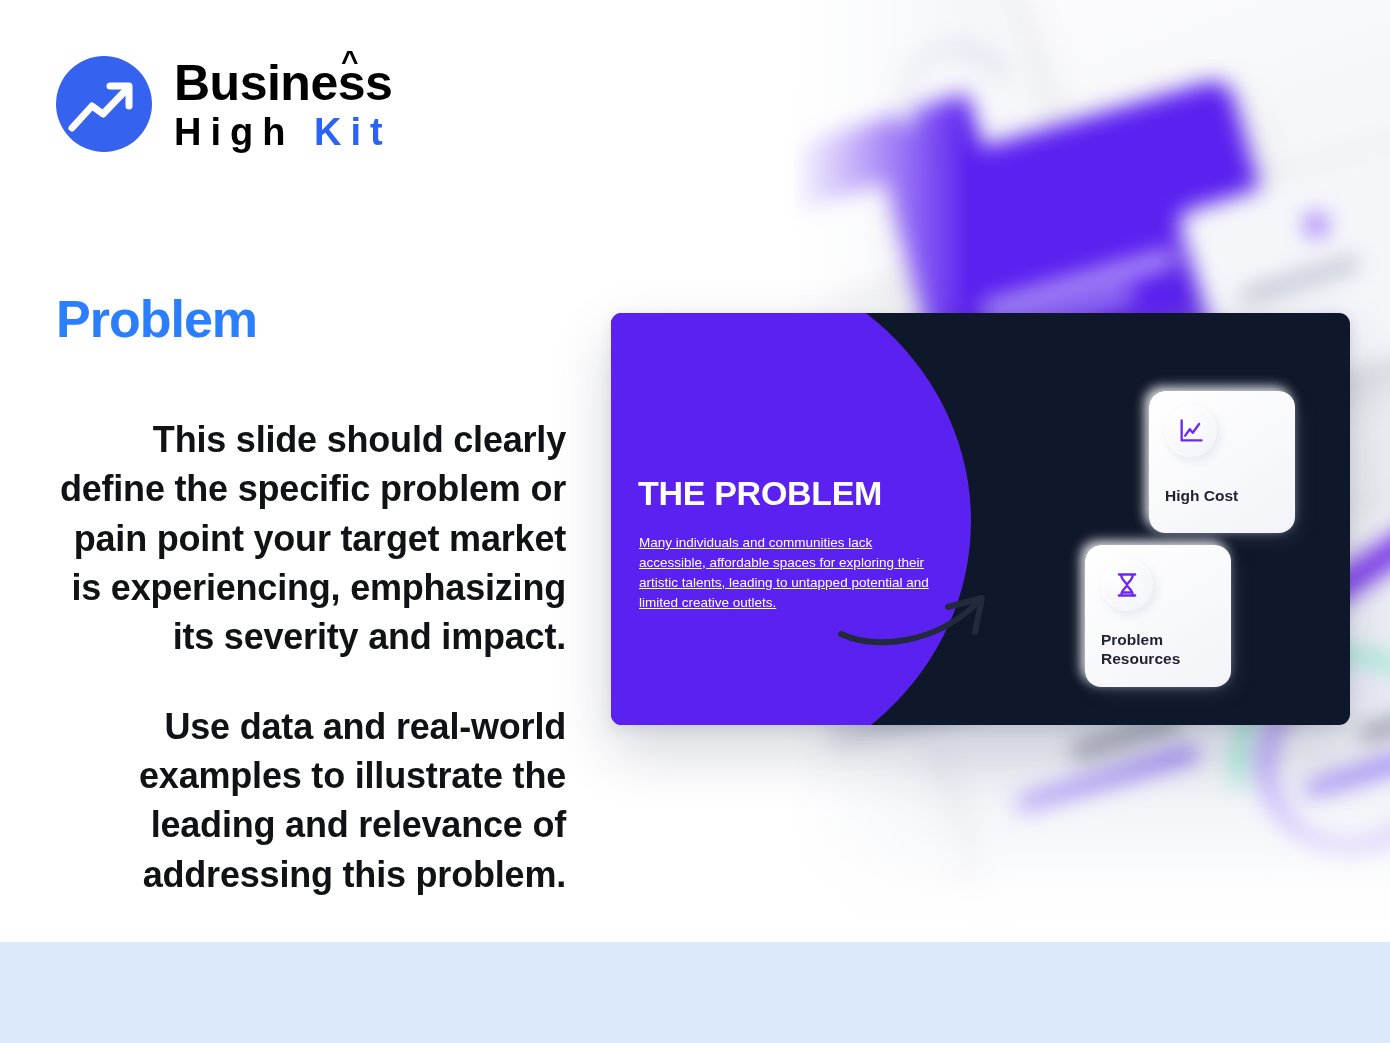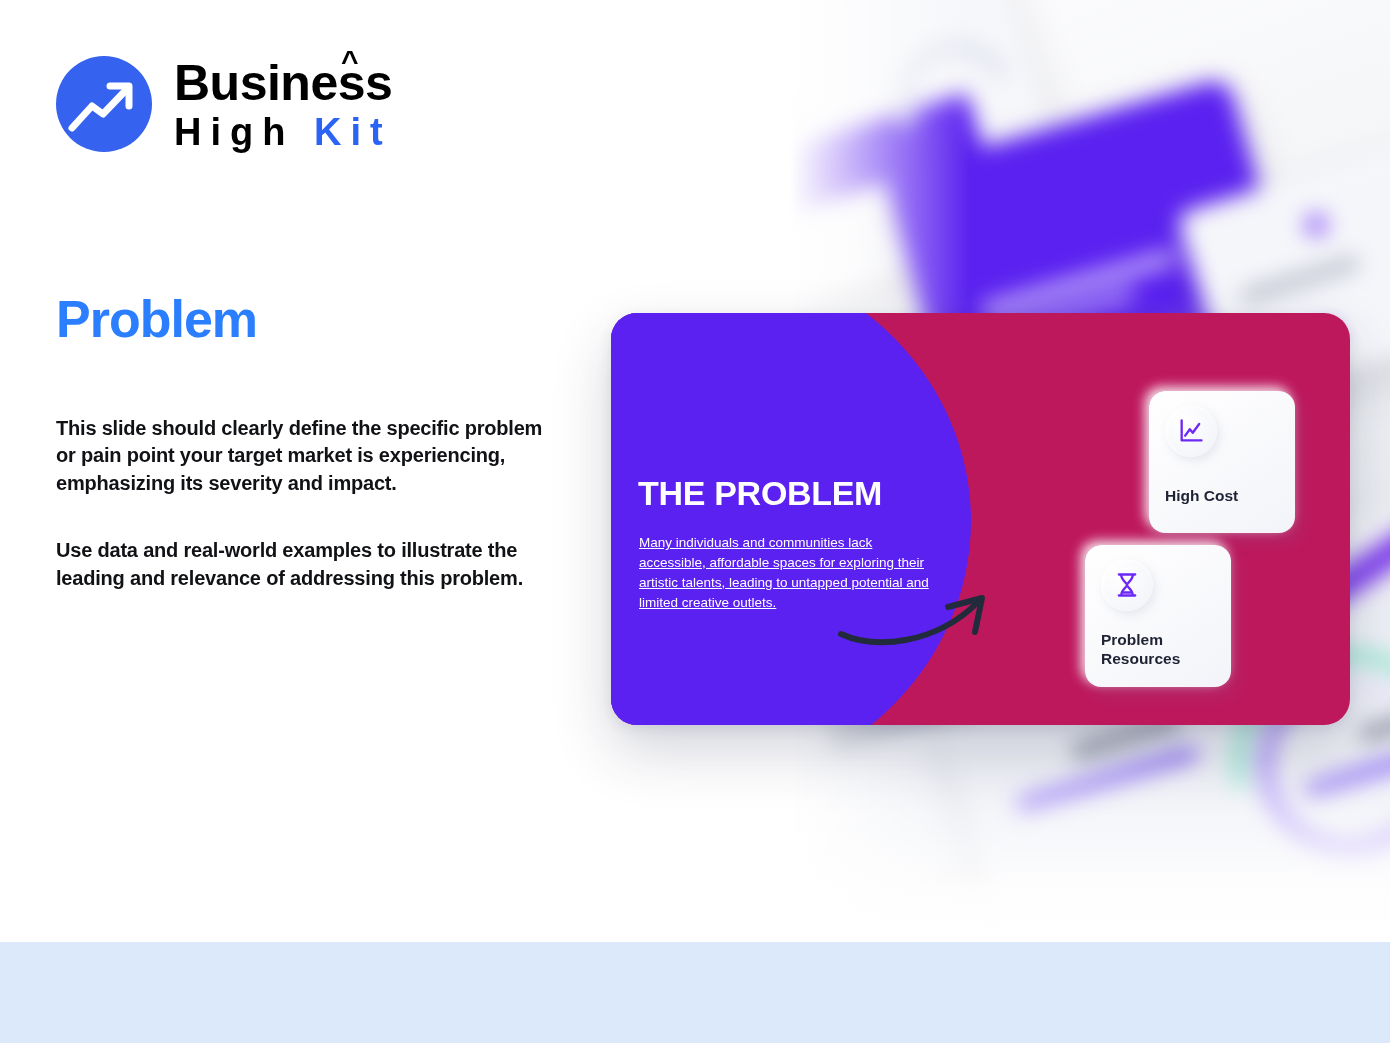--- a/index.html
+++ b/index.html
@@ -96,28 +96,28 @@
   .logo-line2 { font-size:38px; font-weight:700; color:#000; letter-spacing:9px; margin-top:5px; }
   .logo-kit { color:#2B63F5; }
   .logo-hat { position:absolute; left:167px; top:-12px; font-size:30px; font-weight:700; }
 
   .page-title {
     position:absolute; left:56px; top:293px;
     font-size:52px; font-weight:700; color:#2B7FFF; letter-spacing:-1px; line-height:1;
   }
   .body-copy { position:absolute; left:56px; top:415px; width:510px; }
   .body-copy p {
-    font-size:20px; font-weight:700; color:#111216; line-height:1.37; letter-spacing:-0.2px;
+    font-size:36px; font-weight:700; color:#111216; line-height:1.37; letter-spacing:-0.2px;text-align:right;
   }
   .body-copy p + p { margin-top:40px; }
 
   
   .slide-card {
     position:absolute; left:611px; top:313px; width:739px; height:412px;
-    background:#be185d; border-radius:26px; overflow:hidden;
+    background:#0f172a; border-radius:11px; overflow:hidden;
     box-shadow: 0 26px 60px rgba(40,45,80,.20), 0 4px 14px rgba(40,45,80,.10);
   }
   .purple-blob {
     position:absolute; left:-220px; top:-62px; width:580px; height:540px;
     border-radius:50%; background:#5B21F0;
   }
   .purple-square { position:absolute; left:-220px; top:-10px; width:300px; height:440px; background:#5B21F0; }
 
   .slide-heading {
     position:absolute; left:27px; top:163px; color:#fff;

